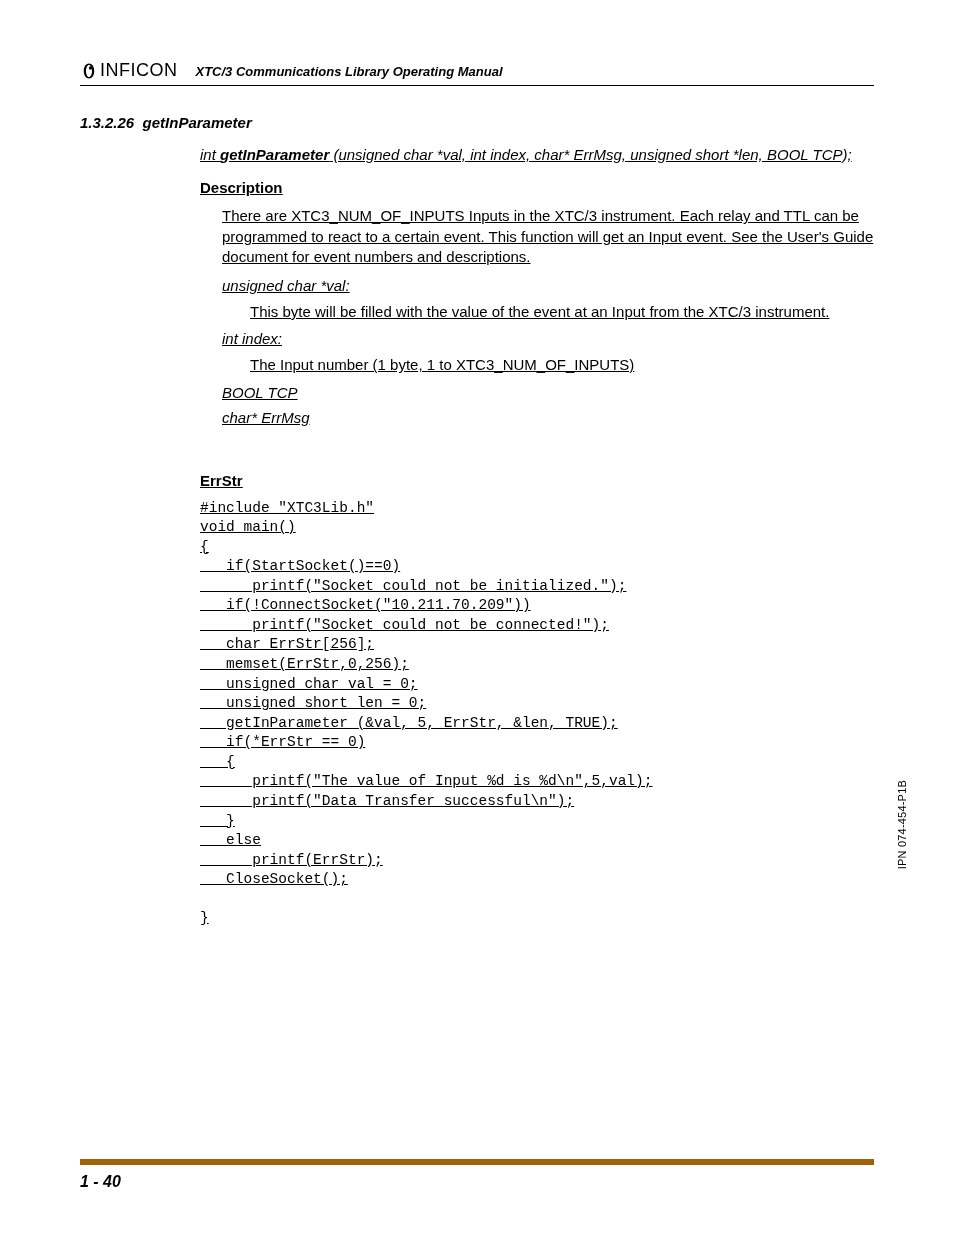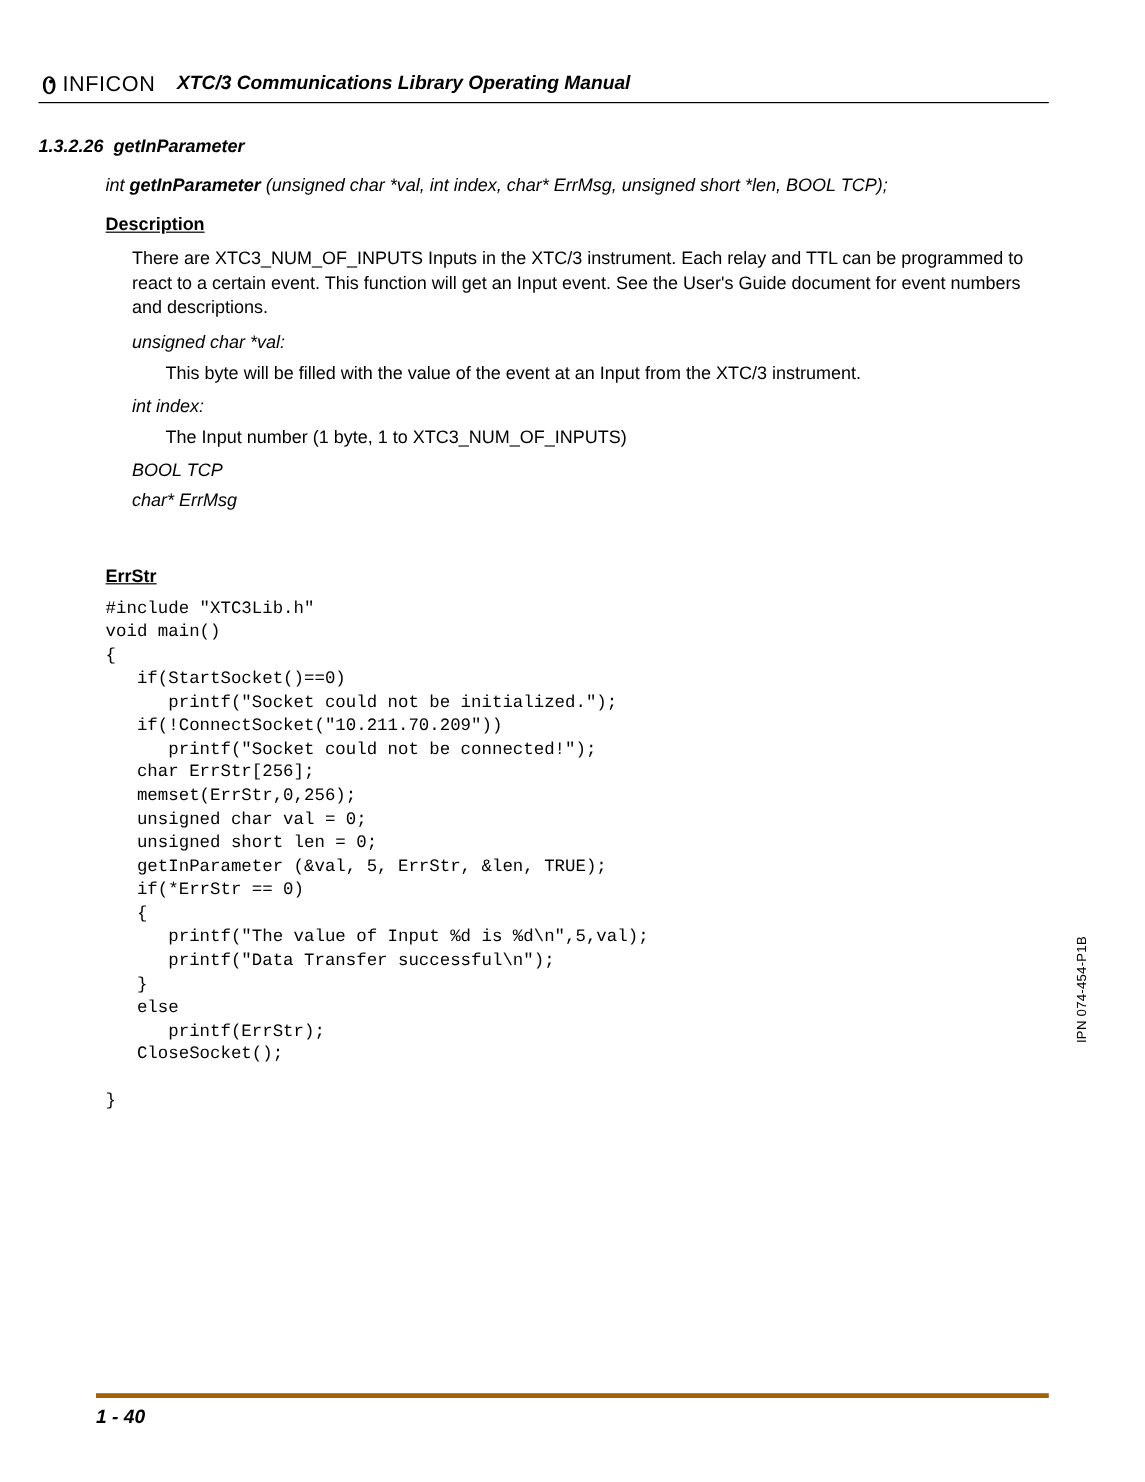--- a/index.html
+++ b/index.html
@@ -7,21 +7,21 @@
     padding: 0;
     background: #fff;
     font-family: Arial, Helvetica, sans-serif;
     color: #000;
     width: 954px;
     height: 1235px;
     position: relative;
     box-sizing: border-box;
   }
   .page {
-    padding: 60px 80px 40px 32px;
+    padding: 60px 80px 40px 80px;
     position: relative;
     height: 100%;
     box-sizing: border-box;
   }
   .header-row {
     display: flex;
     align-items: flex-end;
     border-bottom: 1px solid #000;
     padding-bottom: 4px;
     margin-bottom: 28px;
@@ -36,32 +36,33 @@
   }
   .logo-icon {
     width: 18px;
     height: 18px;
     margin-right: 2px;
     display: inline-block;
   }
   .header-title {
     font-style: italic;
     font-weight: bold;
-    font-size: 16px;
+    font-size: 13px;
     margin-left: 18px;
     padding-bottom: 2px;
   }
   .section-num-title {
     font-weight: bold;
     font-style: italic;
     font-size: 15px;
     margin-bottom: 14px;
   }
   .content-indent {
-    margin-left: 56px;
+    margin-left: 120px;
+    text-decoration: underline;
   }
   .signature {
     font-style: italic;
     font-size: 15px;
     line-height: 1.35;
     margin-bottom: 14px;
   }
   .signature .fn {
     font-weight: bold;
   }
@@ -96,21 +97,21 @@
     font-size: 14.5px;
     white-space: pre;
     line-height: 1.35;
     margin-top: 2px;
   }
   .footer {
     position: absolute;
     bottom: 44px;
     left: 80px;
     right: 80px;
-    border-top: 4px solid #a16207;
+    border-top: 6px solid #a16207;
     padding-top: 8px;
   }
   .page-num {
     font-weight: bold;
     font-style: italic;
     font-size: 16px;
   }
   .side-label {
     position: absolute;
     right: 58px;

